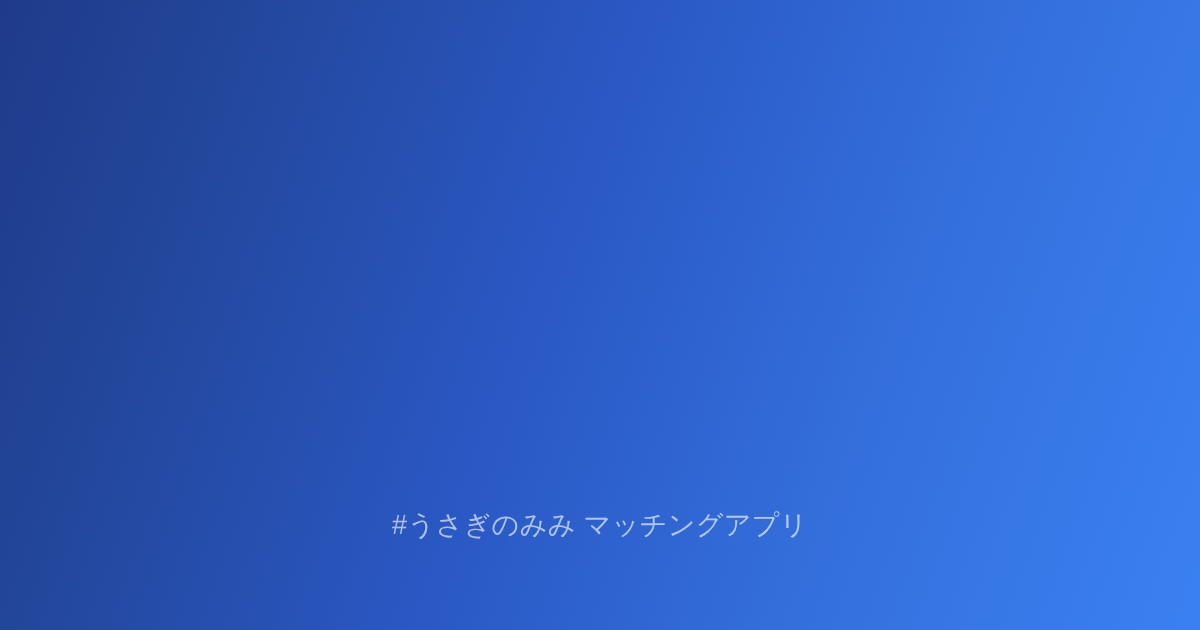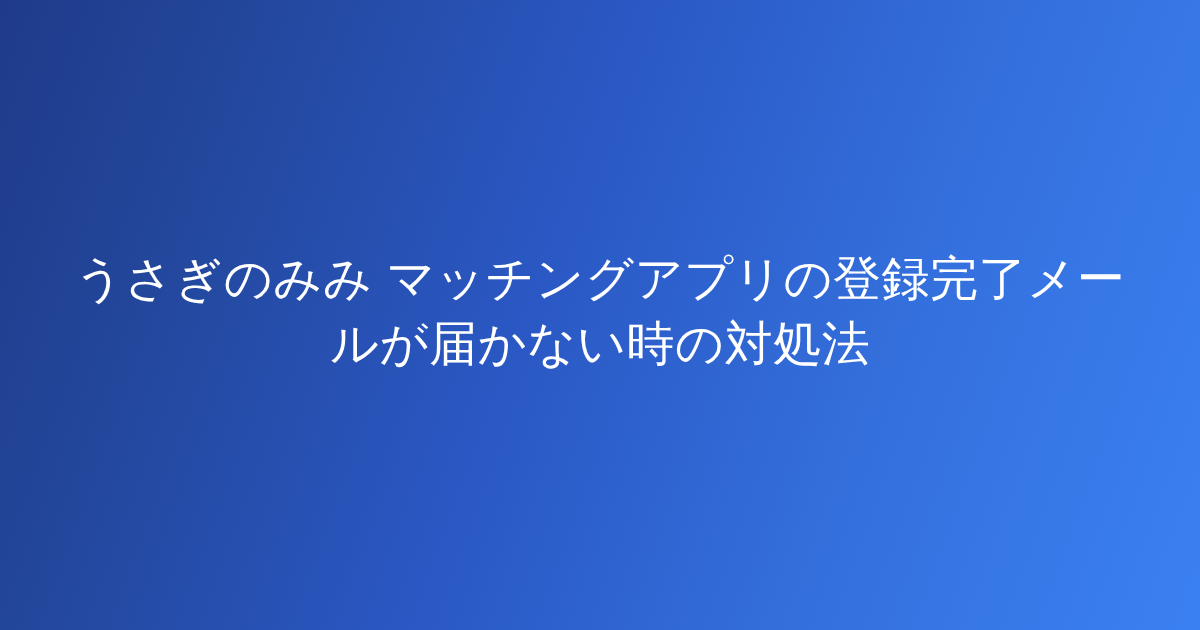--- a/index.html
+++ b/index.html
@@ -82,18 +82,18 @@
     color: rgba(255, 255, 255, 0.62);
     text-align: center;
     white-space: nowrap;
   }
 </style>
 </head>
 <body>
 
 <div class="og-card">
 
-  <div class="title-block">
-    <h1 class="og-title">うさぎのみみ マッチングアプリの登録完了メールが届かない時の対処法</h1>
+
+  <div class="tag-block">
+    <p class="og-tag">#うさぎのみみ マッチングアプリ</p>
   </div>
-
 
 </div>
 
 </body></html>

